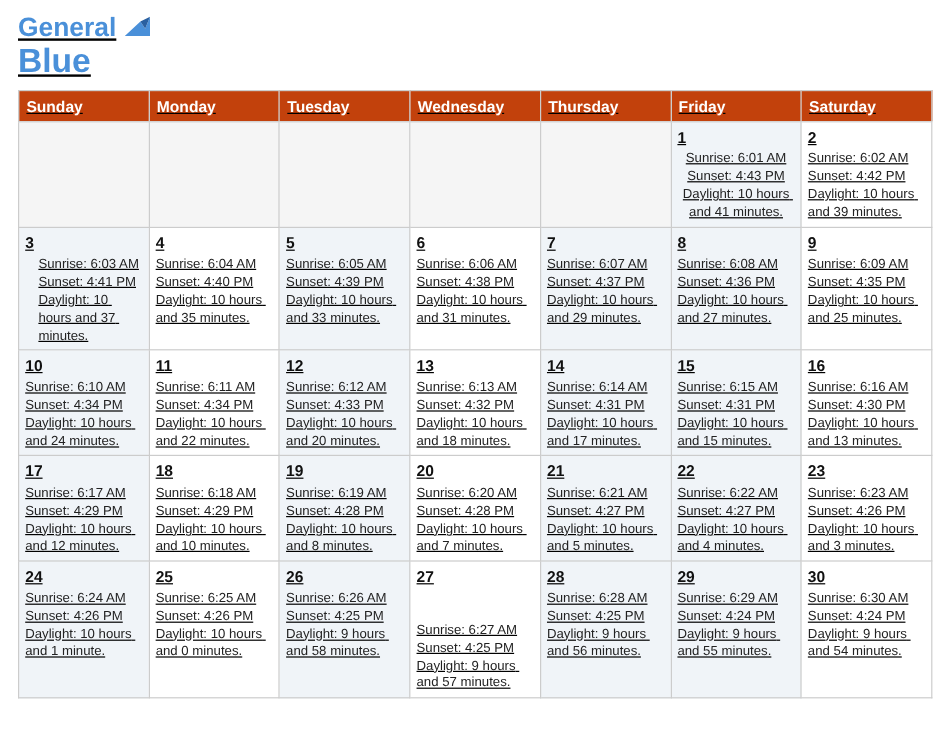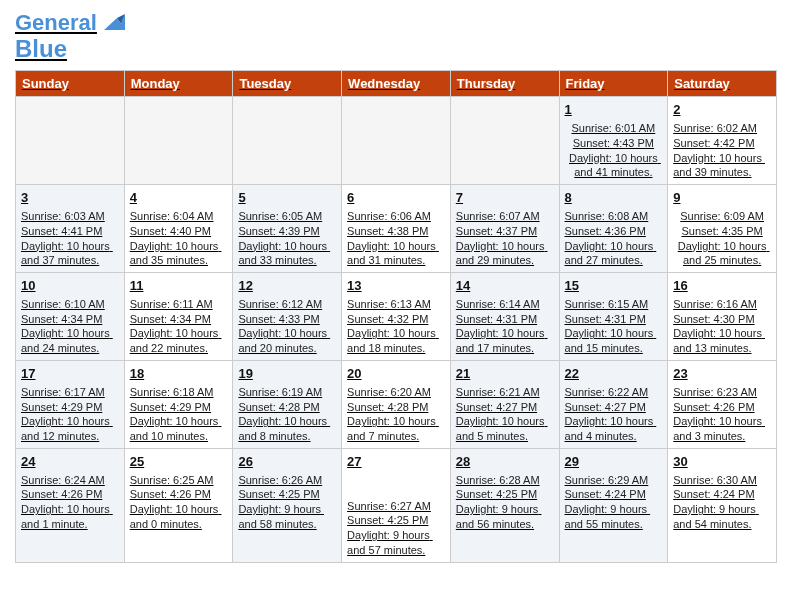--- a/index.html
+++ b/index.html
@@ -29,21 +29,21 @@
       <div>
         <div style="display:flex;align-items:center;">
           <span class="logo-text">
             <span>General</span>
           </span>
           <svg width="26" height="26" viewBox="0 0 26 26" style="margin-left:2px;">
             <polygon points="5,20 18,8 22,14 26,4 26,20" fill="#4a90d9"></polygon>
             <polygon points="18,8 26,4 22,14" fill="#2a60a0"></polygon>
           </svg>
         </div>
-        <div class="logo-text" style="color:#4a90d9;font-size:24px;">Blue</div>
+        <div class="logo-text" style="color:#4a90d9;font-size:28px;">Blue</div>
       </div>
     </div>
     <div class="title-block">
       <div class="month-title"></div>
       <div class="location"></div>
     </div>
   </div>
 
   <table>
     <thead>
@@ -73,21 +73,21 @@
           <td>
             <div class="day-num">2</div>
             <div class="day-info" style="white-space: pre-wrap;">Sunrise: 6:02 AM
 Sunset: 4:42 PM
 Daylight: 10 hours and 39 minutes.</div>
           </td>
         </tr>
         <tr>
           <td class="shaded">
             <div class="day-num">3</div>
-            <div class="day-info" style="white-space: pre-wrap;">Sunrise: 6:03 AM
+            <div class="day-info" style="white-space: pre-wrap; margin-left: 11px;">Sunrise: 6:03 AM
 Sunset: 4:41 PM
 Daylight: 10 hours and 37 minutes.</div>
           </td>
           <td>
             <div class="day-num">4</div>
             <div class="day-info" style="white-space: pre-wrap;">Sunrise: 6:04 AM
 Sunset: 4:40 PM
 Daylight: 10 hours and 35 minutes.</div>
           </td>
           <td class="shaded">
@@ -109,21 +109,21 @@
 Daylight: 10 hours and 29 minutes.</div>
           </td>
           <td class="shaded">
             <div class="day-num">8</div>
             <div class="day-info" style="white-space: pre-wrap;">Sunrise: 6:08 AM
 Sunset: 4:36 PM
 Daylight: 10 hours and 27 minutes.</div>
           </td>
           <td>
             <div class="day-num">9</div>
-            <div class="day-info" style="white-space: pre-wrap; text-align: center;">Sunrise: 6:09 AM
+            <div class="day-info" style="white-space: pre-wrap;">Sunrise: 6:09 AM
 Sunset: 4:35 PM
 Daylight: 10 hours and 25 minutes.</div>
           </td>
         </tr>
         <tr>
           <td class="shaded">
             <div class="day-num">10</div>
             <div class="day-info" style="white-space: pre-wrap;">Sunrise: 6:10 AM
 Sunset: 4:34 PM
 Daylight: 10 hours and 24 minutes.</div>

